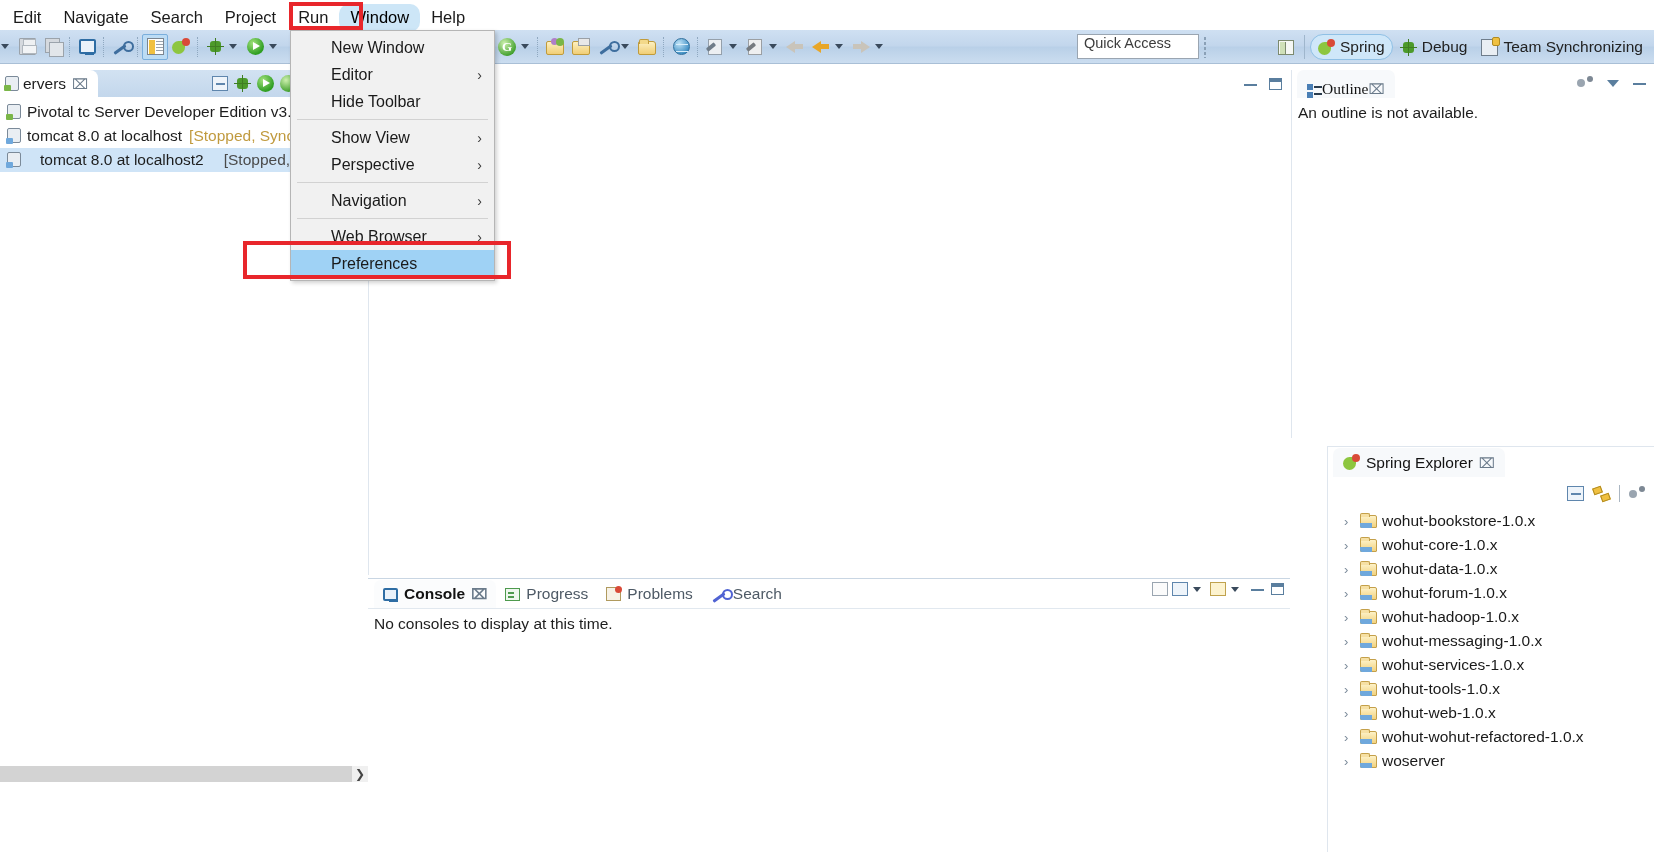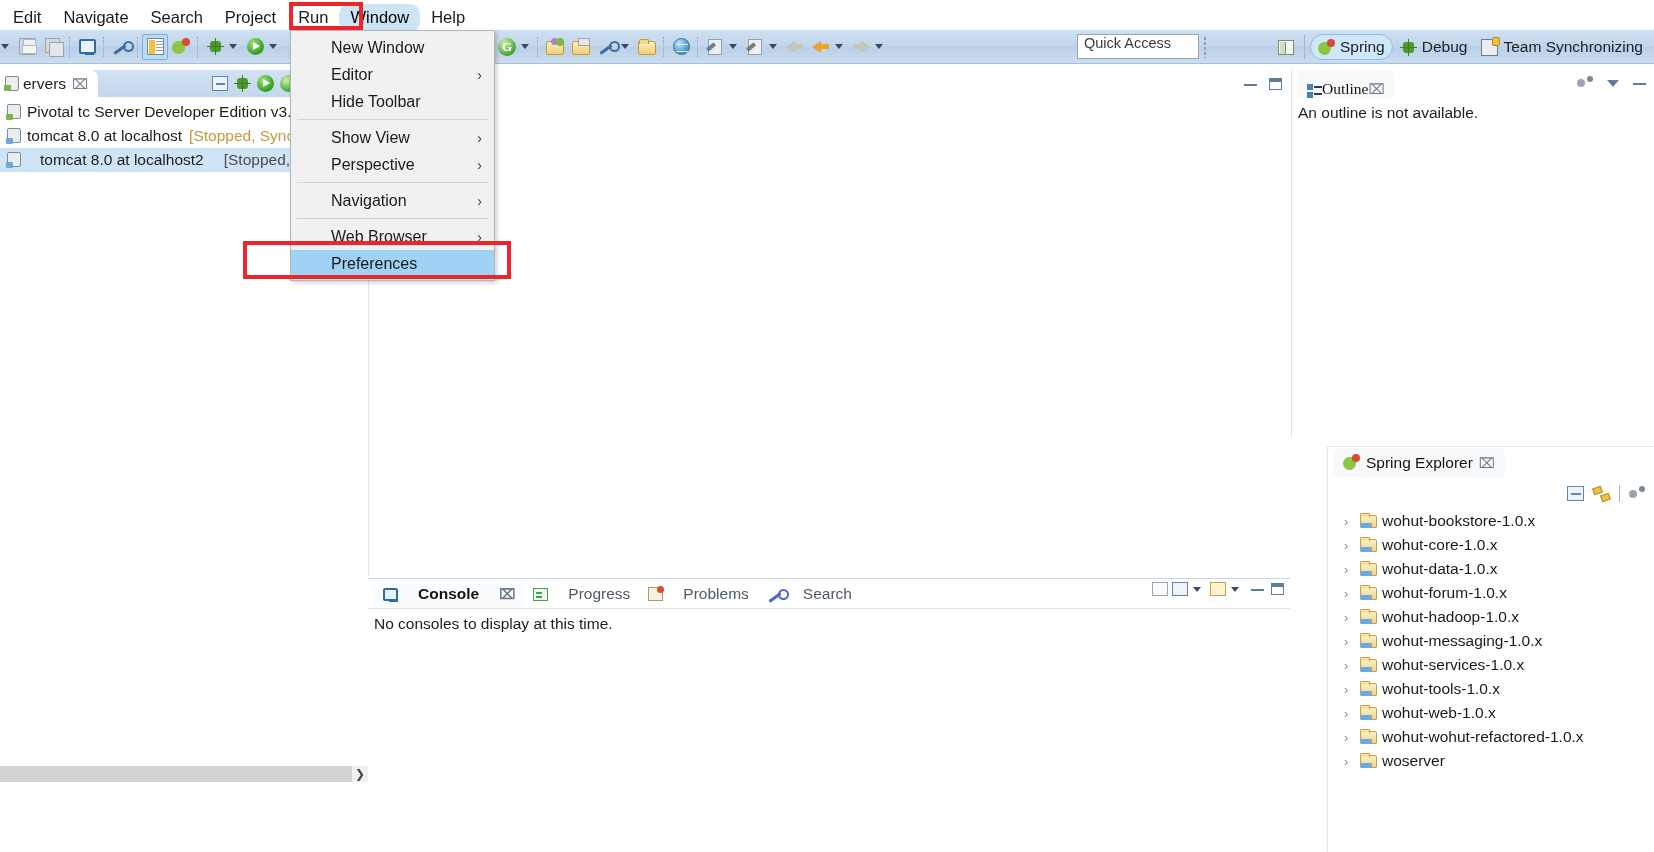--- a/index.html
+++ b/index.html
@@ -232,21 +232,21 @@
   .console-view {
     position:absolute; left:368px; top:578px; width:922px; height:274px;
     background:#ffffff; border-top:1px solid #c9d6e3;
   }
   .console-tabbar {
     position:absolute; left:0; top:0; width:100%; height:30px;
     background:#ffffff;
     border-bottom:1px solid #e1e8ef;
   }
   .ctab {
-    display:flex; align-items:center; gap:20px;
+    display:flex; align-items:center; gap:6px;
     font-size:15.5px; color:#4e5a66; padding: 0 9px; height:28px;
   }
   .ctab.active { color:#121212; font-weight:bold; background:#fbfcfd; border-top-left-radius:7px;border-top-right-radius:7px; }
   .console-tabs-wrap { position:absolute; left:6px; top:1px; display:flex; align-items:center; }
   .console-toolbar { position:absolute; right:6px; top:3px; display:flex;align-items:center;gap:4px; }
   .console-body {
     position:absolute; left:0; top:30px; width:100%; height:244px;
     padding:6px 0 0 6px; font-size:15.5px; color:#1d1d1d;
   }
 

